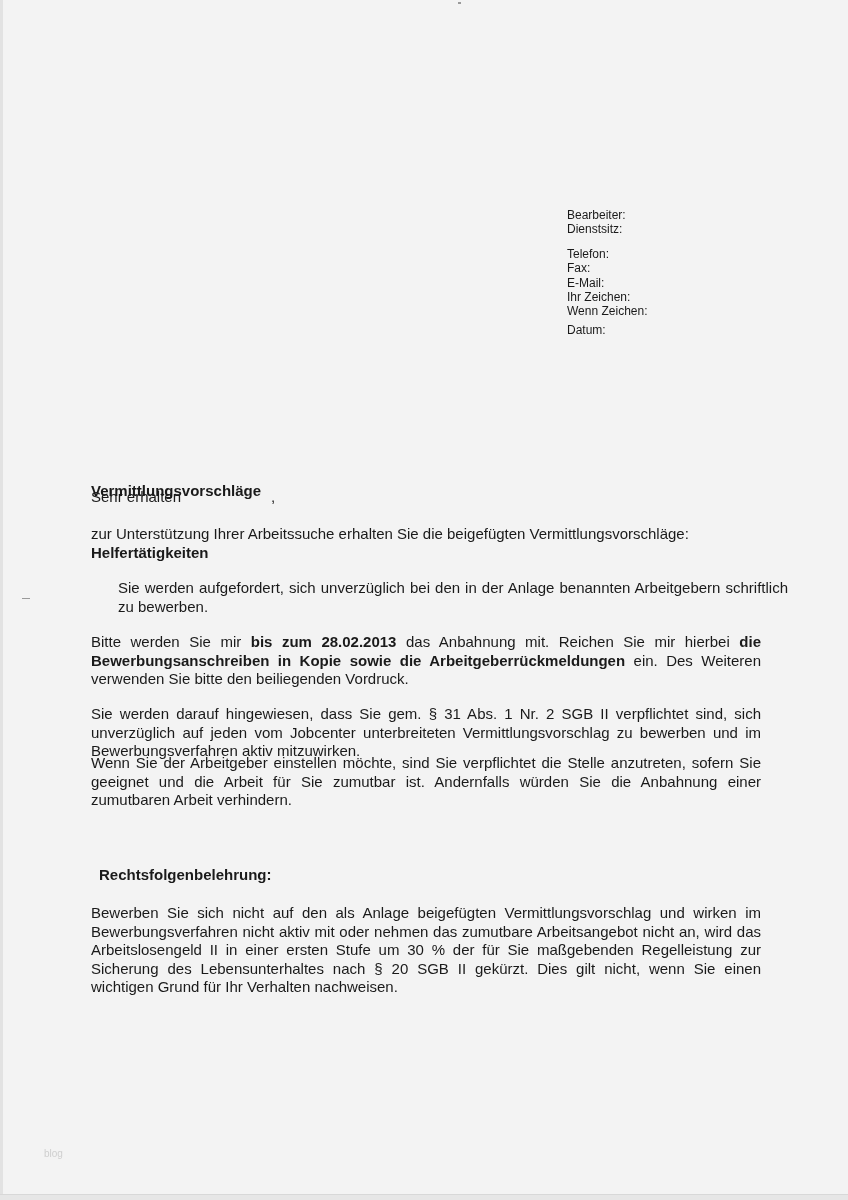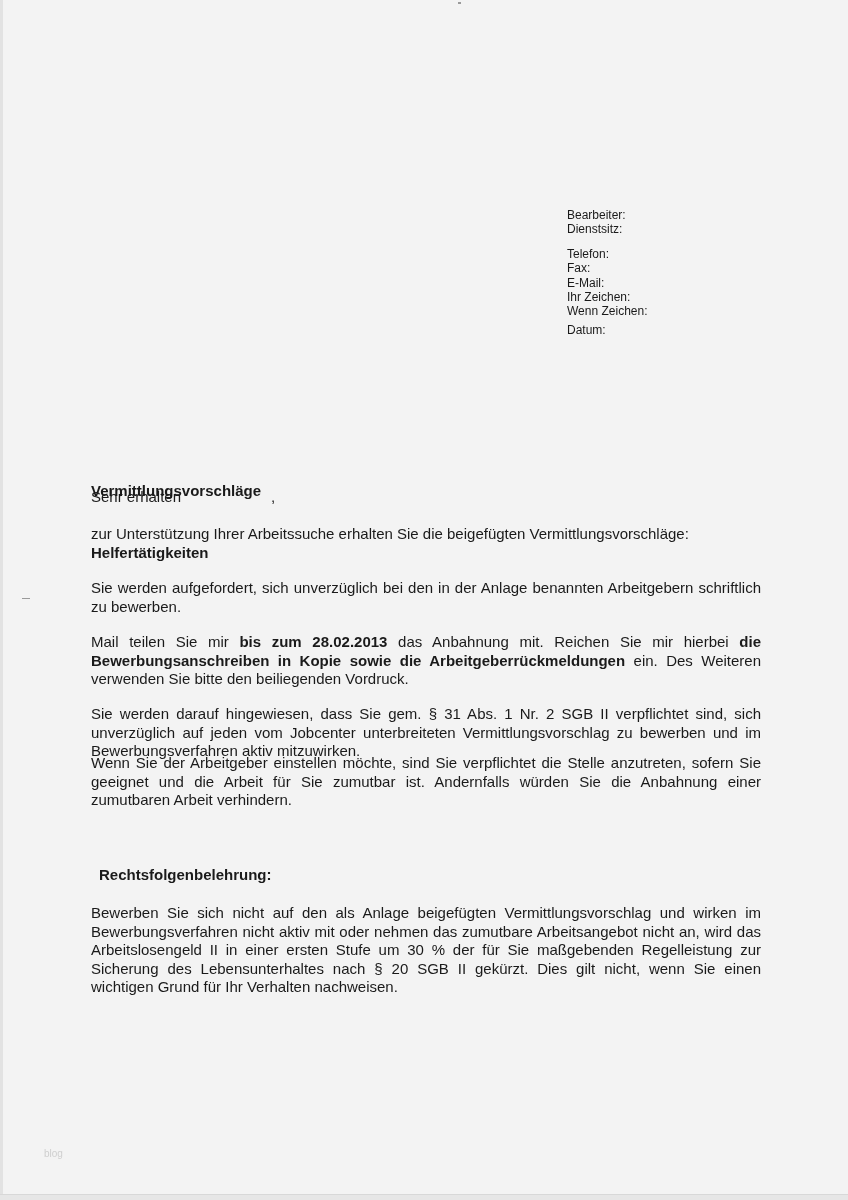--- a/index.html
+++ b/index.html
@@ -14,21 +14,21 @@
   .meta-block { position:absolute; left:567px; top:208px; font-size:12px; line-height:14.4px; }
   .meta-block div { white-space:nowrap; }
   .gap { height:10px; }
   .gap-small { height:4px; }
   .content { position:absolute; left:91px; width:670px; font-size:15px; line-height:18.5px; }
   .subject { top:434px; font-weight:bold;margin-top:48px; }
   .salutation { top:488px; }
   .salutation .name-gap { display:inline-block; width:90px; }
   p { margin:0; text-align:justify; }
   .p1 { top:525px; }
-  .p2 { top:579px; }
+  .p2 { top:579px;margin-left:27px; }
   .p3 { top:633px; }
   .p4 { top:705px; }
   .p5 { top:754px; }
   .heading2 { top:866px; font-weight:bold;margin-left:8px; }
   .p6 { top:904px; }
   b { font-weight:bold; }
   .blog-mark { position:absolute; left:44px; top:1148px; font-size:10px; color:#cfcfcf; }
   .speck { position:absolute; background:#9a9a9a; }
 </style>
 </head>
@@ -58,21 +58,21 @@
 </div>
 
 <p class="content p1">
   <span>zur Unterstützung Ihrer Arbeitssuche erhalten Sie die beigefügten Vermittlungsvorschläge:</span><br>
   <b>Helfertätigkeiten</b>
 </p>
 
 <p class="content p2">Sie werden aufgefordert, sich unverzüglich bei den in der Anlage benannten Arbeitgebern schriftlich zu bewerben.</p>
 
 <p class="content p3">
-  <span>Mail teilen Sie mir </span><b>bis zum 28.02.2013</b><span> das Anbahnung mit. Reichen Sie mir hierbei </span><b>die Bewerbungsanschreiben in Kopie sowie die Arbeitgeberrückmeldungen</b><span> ein. Des Weiteren verwenden Sie bitte den beiliegenden Vordruck.</span>
+  <span>Bitte werden Sie mir </span><b>bis zum 28.02.2013</b><span> das Anbahnung mit. Reichen Sie mir hierbei </span><b>die Bewerbungsanschreiben in Kopie sowie die Arbeitgeberrückmeldungen</b><span> ein. Des Weiteren verwenden Sie bitte den beiliegenden Vordruck.</span>
 </p>
 
 <p class="content p4">Sie werden darauf hingewiesen, dass Sie gem. § 31 Abs. 1 Nr. 2 SGB II verpflichtet sind, sich unverzüglich auf jeden vom Jobcenter unterbreiteten Vermittlungsvorschlag zu bewerben und im Bewerbungsverfahren aktiv mitzuwirken.</p>
 
 <p class="content p5">Wenn Sie der Arbeitgeber einstellen möchte, sind Sie verpflichtet die Stelle anzutreten, sofern Sie geeignet und die Arbeit für Sie zumutbar ist. Andernfalls würden Sie die Anbahnung einer zumutbaren Arbeit verhindern.</p>
 
 <div class="content heading2">Rechtsfolgenbelehrung:</div>
 
 <p class="content p6">Bewerben Sie sich nicht auf den als Anlage beigefügten Vermittlungsvorschlag und wirken im Bewerbungsverfahren nicht aktiv mit oder nehmen das zumutbare Arbeitsangebot nicht an, wird das Arbeitslosengeld II in einer ersten Stufe um 30 % der für Sie maßgebenden Regelleistung zur Sicherung des Lebensunterhaltes nach § 20 SGB II gekürzt. Dies gilt nicht, wenn Sie einen wichtigen Grund für Ihr Verhalten nachweisen.</p>
 

